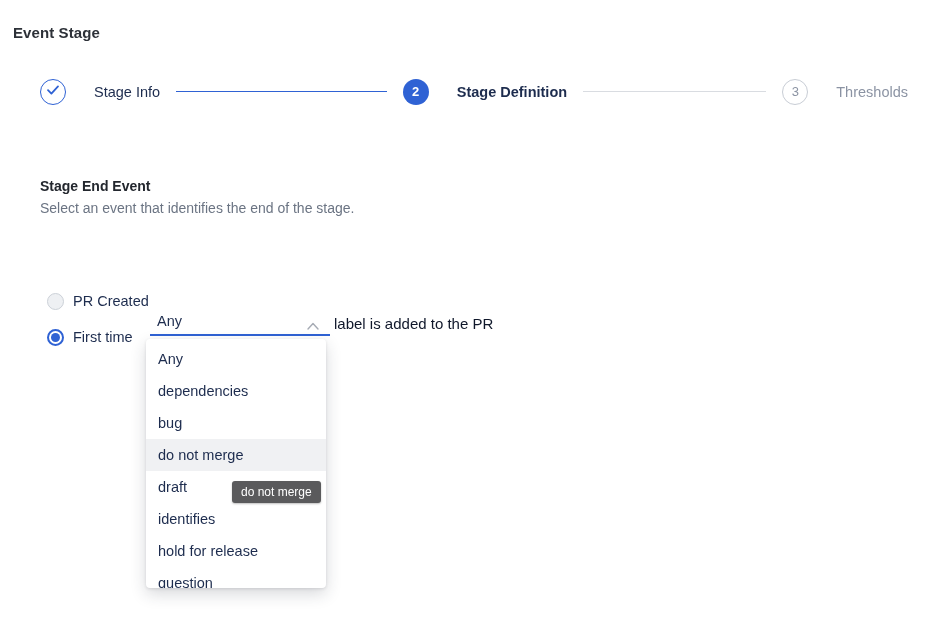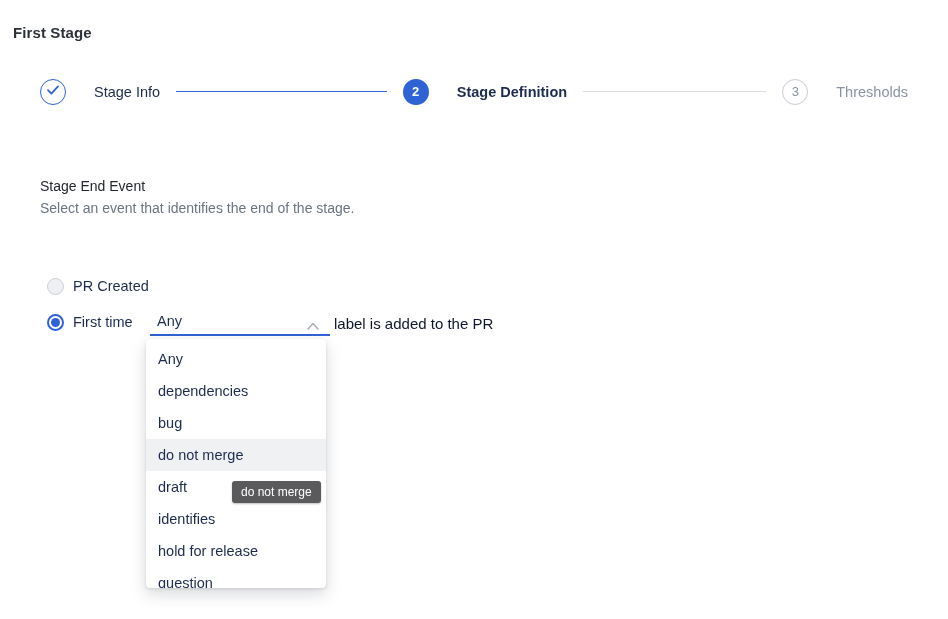--- a/index.html
+++ b/index.html
@@ -30,28 +30,28 @@
   .step-label { margin-left:28px; font-size:14.5px; white-space:nowrap; }
   .step-label.completed { color:#1d2c4e; font-weight:500; }
   .step-label.active { color:#1d2c4e; font-weight:700; }
   .step-label.upcoming { color:#8b93a3; font-weight:400;text-align:center; }
   .connector { height:1px; margin:0 16px; }
   .connector.done { background:#2f62d4; flex:1.15 1 0; }
   .connector.todo { background:#d9dce1; flex:1 1 0; }
   
   .section-heading {
     position:absolute; left:40px; top:178px;
-    font-size:14px; font-weight:400; color:#23272e;
+    font-size:14px; font-weight:700; color:#23272e;
   }
   .section-desc {
     position:absolute; left:40px; top:200px;
     font-size:14px; color:#6b7483;
   }
   
-  .radio-row { position:absolute; left:47px; display:flex; align-items:center; height:18px; }
+  .radio-row { position:absolute; left:47px; display:flex; align-items:center; height:18px;margin-top:15px; }
   .radio-row.row1 { top:277px; }
   .radio-row.row2 { top:313px;align-items:center; }
   .radio {
     width:17px; height:17px; border-radius:50%; flex:0 0 auto;
   }
   .radio.off { background:#eef0f3; border:1px solid #ccd1d8; }
   .radio.on {
     background:#fff; border:2px solid #2f62d4;
     display:flex; align-items:center; justify-content:center;
   }
@@ -89,21 +89,21 @@
     background:#5a5a5c; border-radius:3px; color:#fff;
     font-size:12px; line-height:22px; padding:0 9px; z-index:10;
     box-shadow:0 1px 2px rgba(0,0,0,.25);
   }
 </style>
 </head>
 <body>
 
 <div class="page">
 
-  <div class="page-title">First Stage</div>
+  <div class="page-title">Event Stage</div>
 
   <div class="stepper">
     <div class="step">
       <div class="step-circle completed">
         <span>
           <svg width="14" height="12" viewBox="0 0 14 12" fill="none">
             <path d="M2 6.2 L5.4 9.6 L12 2.4" stroke="#2f62d4" stroke-width="1.8" stroke-linecap="round" stroke-linejoin="round"></path>
           </svg>
         </span>
       </div>

